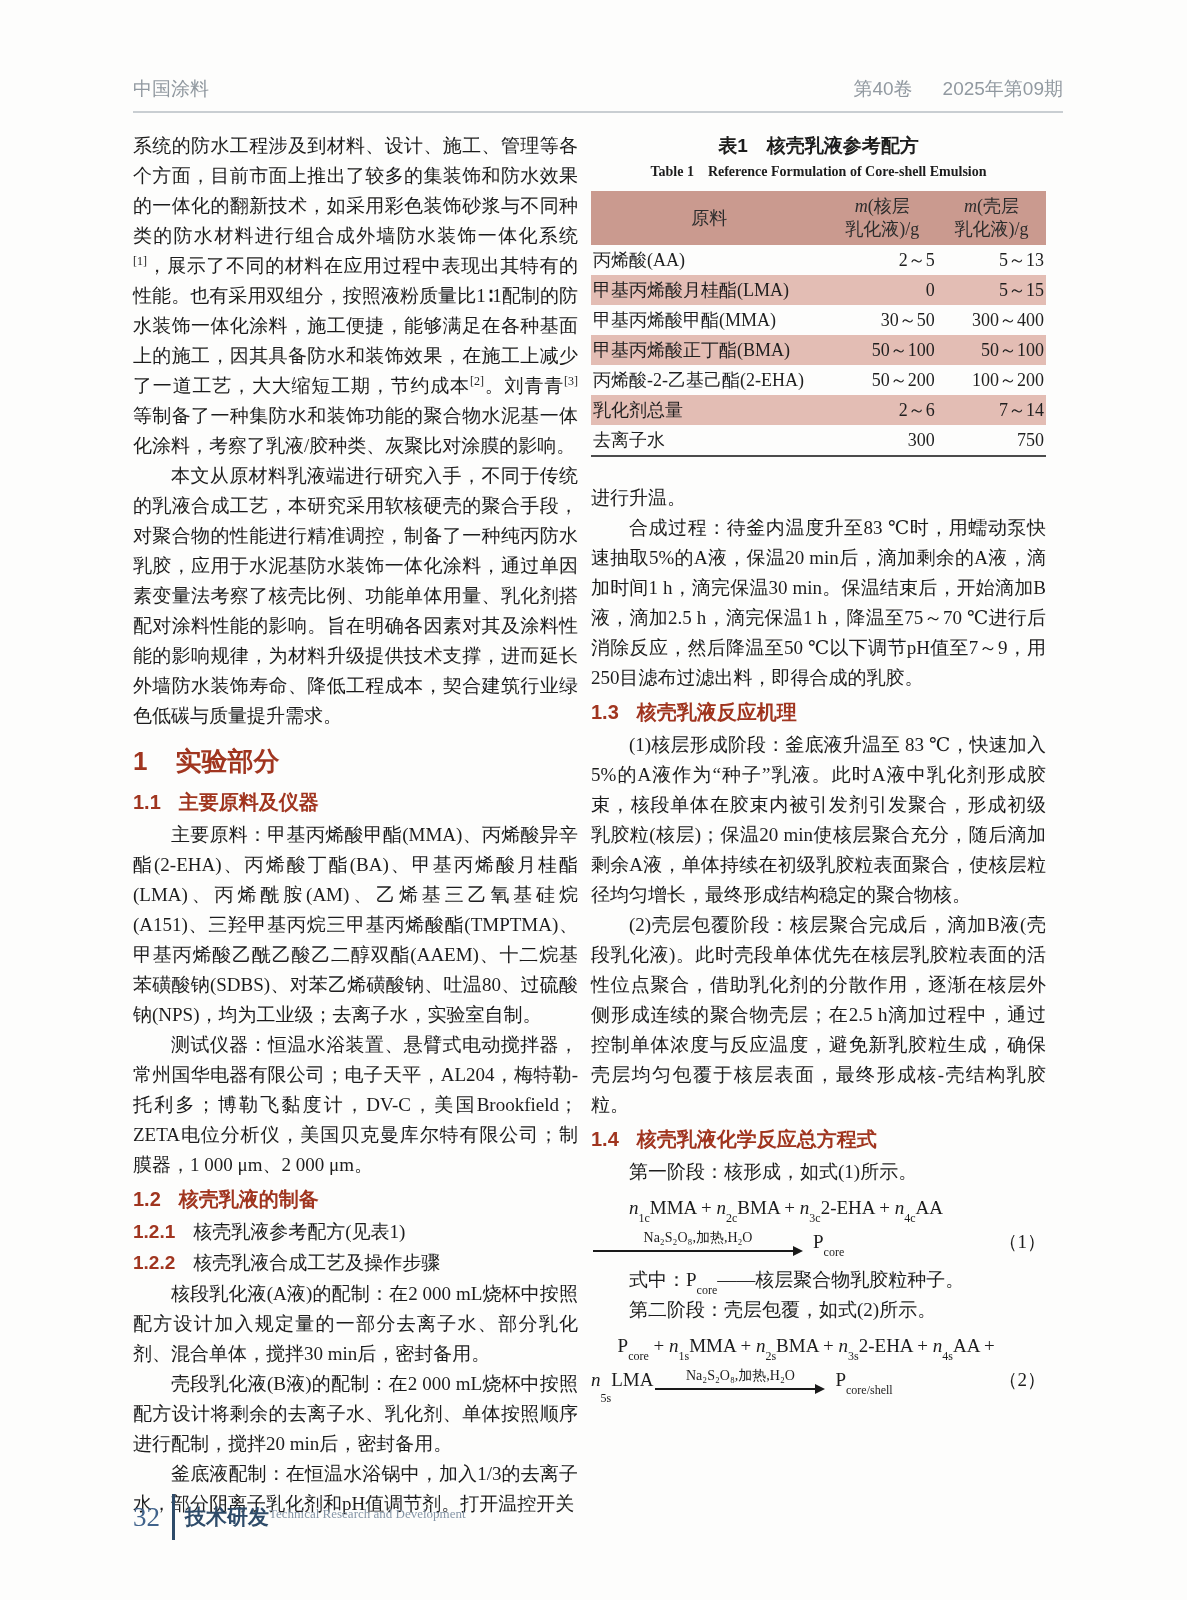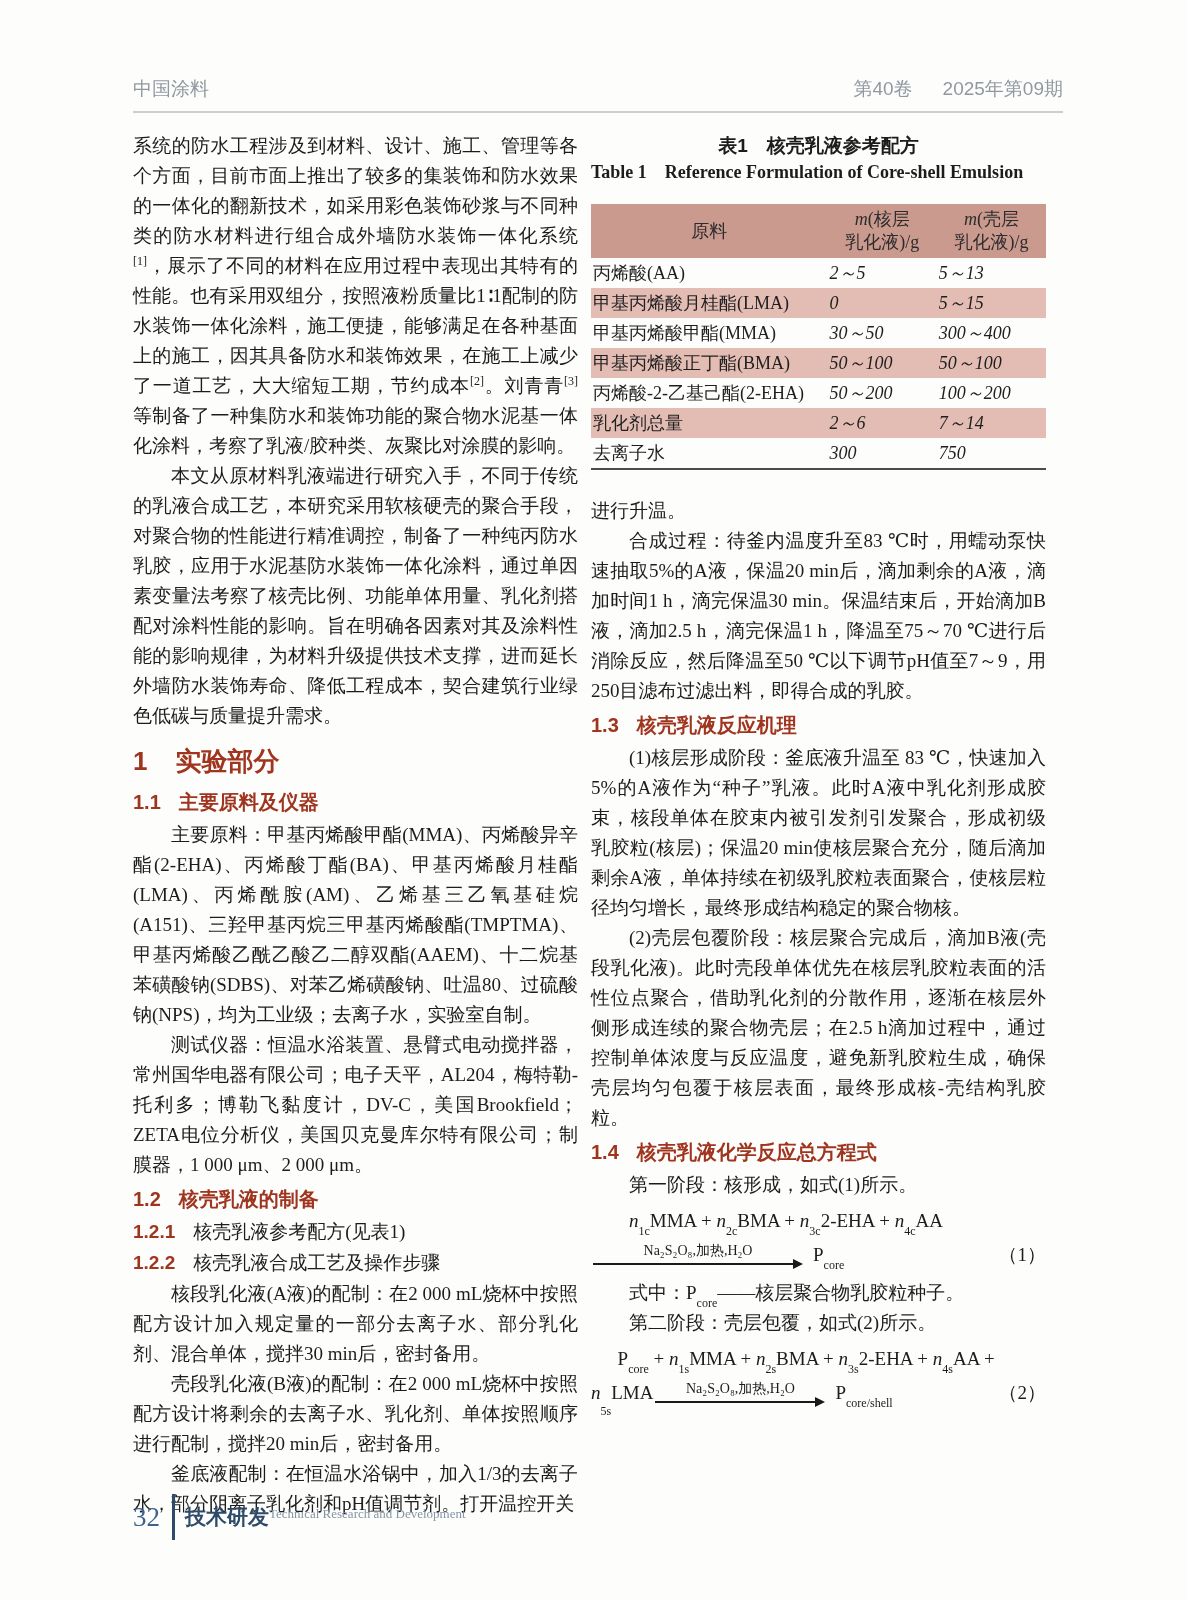--- a/index.html
+++ b/index.html
@@ -55,29 +55,29 @@
   .sec3 .sec-num{
     font-family:"Liberation Sans","DejaVu Sans",sans-serif;
     font-weight:bold;color:var(--accent-red);margin-right:18px;
   }
   
   .table-block{margin-bottom:26px;}
   .cap-cn{
     text-align:center;font-family:"Liberation Sans","DejaVu Sans",sans-serif;
     font-weight:bold;font-size:19px;line-height:26px;margin-top:2px;
   }
-  .cap-en{font-weight:bold;font-size:18px;line-height:26px;margin-bottom:19px;}
+  .cap-en{text-align:center;font-weight:bold;font-size:14px;line-height:26px;margin-bottom:6px;}
   table.t1{border-collapse:collapse;width:100%;border-bottom:2px solid #4c4c4c;}
   table.t1 th{
     background:var(--table-head);font-weight:400;font-size:18px;
     line-height:23px;padding:4px 2px;color:#2c2c2c;vertical-align:middle;
   }
   table.t1 td{font-size:18px;height:28px;padding:0 2px;color:#1e1e1e;}
   td.mat{text-align:left;padding-left:10px;width:52%;}
-  td.val{text-align:left;width:24%;font-style:italic;}
+  td.val{text-align:right;width:24%;}
   tbody tr:nth-child(even) td{background:var(--table-alt);}
   .th-line{display:block;text-align:center;}
   
   .equation{margin:6px 0 8px;font-size:19px;line-height:30px;}
   .eq-terms{padding-left:2em;white-space:nowrap;}
   .eq-terms.small-ind{padding-left:1.4em;}
   i.eq-var{font-style:italic;}
   .equation sub,.eq-note sub{font-size:12px;position:relative;top:3px;line-height:0;}
   .eq-arrow-line{display:flex;align-items:flex-end;margin-top:4px;white-space:nowrap;}
   .rxn{display:inline-flex;flex-direction:column;align-items:center;margin:0 10px 0 2px;}

